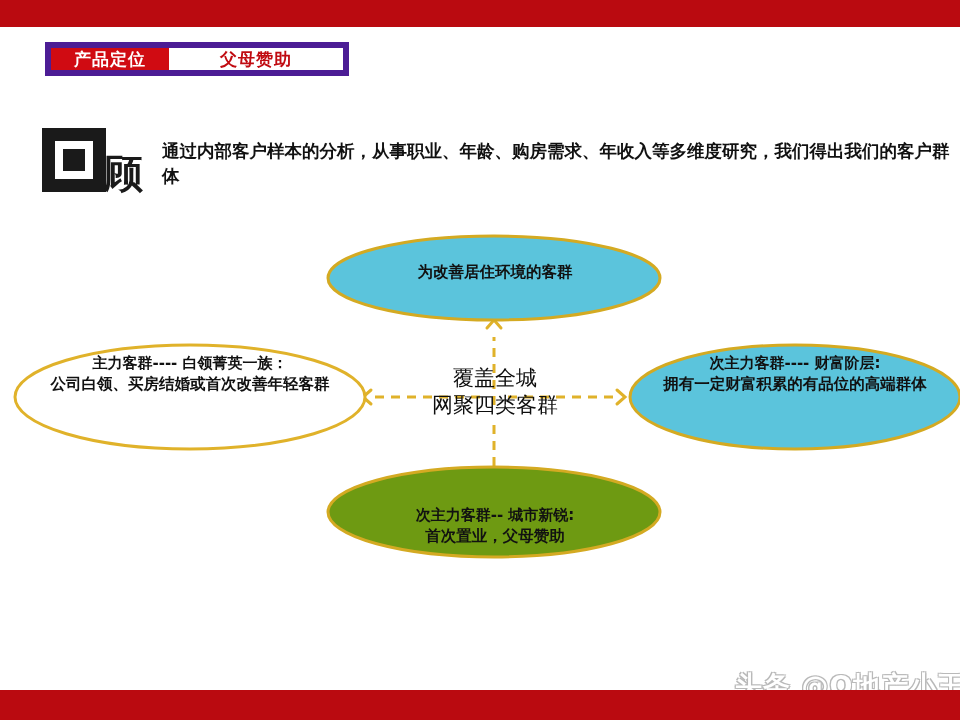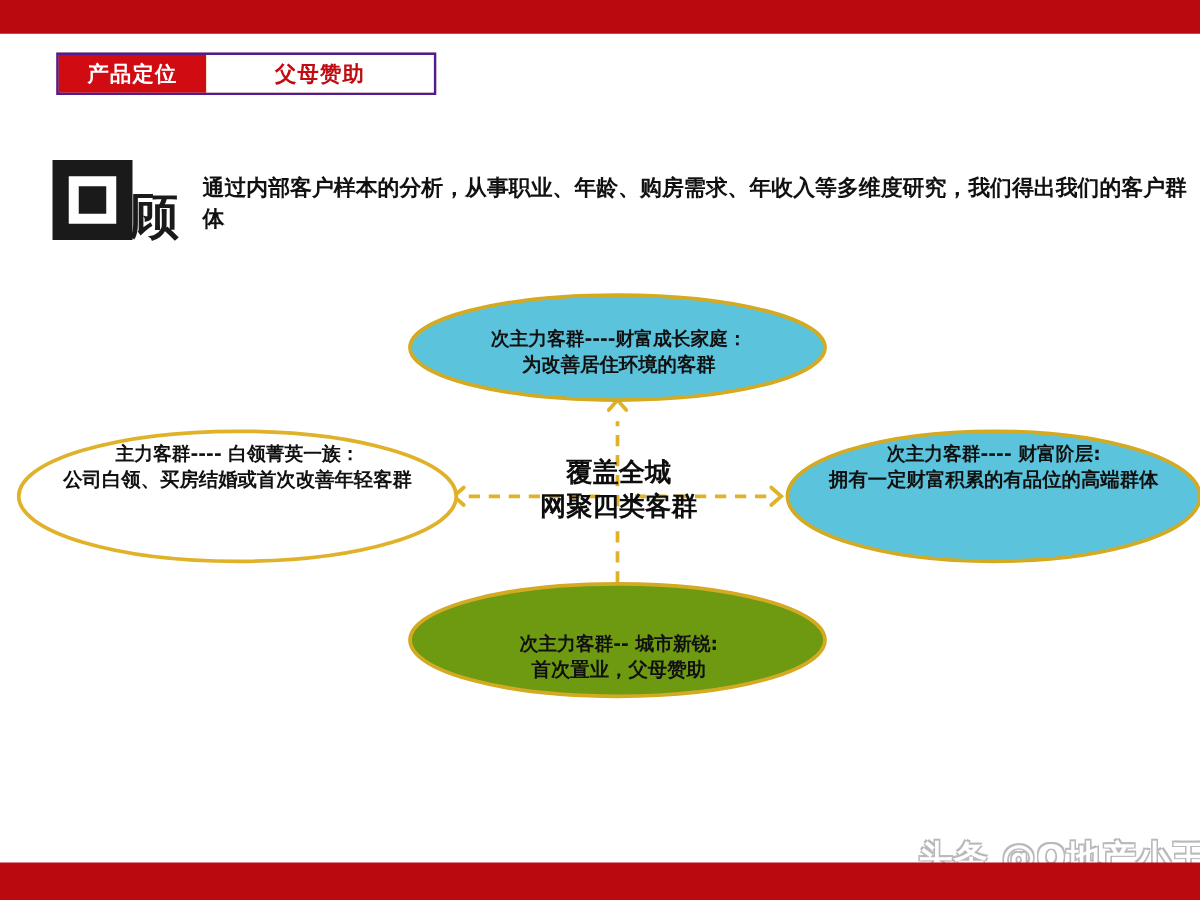--- a/index.html
+++ b/index.html
@@ -27,24 +27,24 @@
     left: 0; top: 690px;
     width: 960px; height: 30px;
     background: #ba0a10;
   }
 
   
   .tabs {
     position: absolute;
     left: 45px; top: 42px;
     width: 304px; height: 34px;
-    border: 2px solid #4c1d95;
+    border: 6px solid #4c1d95;
     box-sizing: border-box;
     display: flex;
-    background: #fdba74;
+    background: #ec4899;
   }
   .tab {
     display: flex;
     align-items: center;
     justify-content: center;
     font-size: 17px;
     font-weight: bold;
     letter-spacing: 1px;
     box-sizing: border-box;
   }
@@ -131,21 +131,21 @@
   .lbl-left   { left: 40px;  top: 139px; width: 300px; }
   .lbl-right  { left: 650px; top: 139px; width: 290px; }
   .lbl-bottom { left: 345px; top: 273px; width: 300px; margin-top: 18px; }
 
   .center-text {
     position: absolute;
     left: 400px; top: 150px;
     width: 190px;
     text-align: center;
     font-size: 21px;
-    font-weight: bold;
+    font-weight: normal;
     color: #0d0d0d;
     line-height: 1.3;
   }
 
   
   .watermark {
     position: absolute;
     left: 735px; top: 668px;
     font-size: 27px;
     font-weight: bold;
@@ -194,21 +194,20 @@
       <polyline points="617,175 625,182 617,189"></polyline>
     </g>
 
     <ellipse cx="494" cy="63" rx="166" ry="42" fill="#5bc4dc" stroke="#d4aa22" stroke-width="3"></ellipse>
     <ellipse cx="190" cy="182" rx="175" ry="52" fill="#ffffff" stroke="#e0b22a" stroke-width="3"></ellipse>
     <ellipse cx="795" cy="182" rx="165" ry="52" fill="#5bc4dc" stroke="#d4aa22" stroke-width="3"></ellipse>
     <ellipse cx="494" cy="297" rx="166" ry="45" fill="#6e9a12" stroke="#d4aa22" stroke-width="3"></ellipse>
   </svg>
 
   <div class="ellipse-label lbl-top">
-    <div class="l1">次主力客群----财富成长家庭：</div>
     <div class="l2">为改善居住环境的客群</div>
   </div>
 
   <div class="ellipse-label lbl-right">
     <div class="l1">次主力客群---- 财富阶层:</div>
     <div class="l2">拥有一定财富积累的有品位的高端群体</div>
   </div>
 
   <div class="ellipse-label lbl-left">
     <div class="l1">主力客群---- 白领菁英一族：</div>

